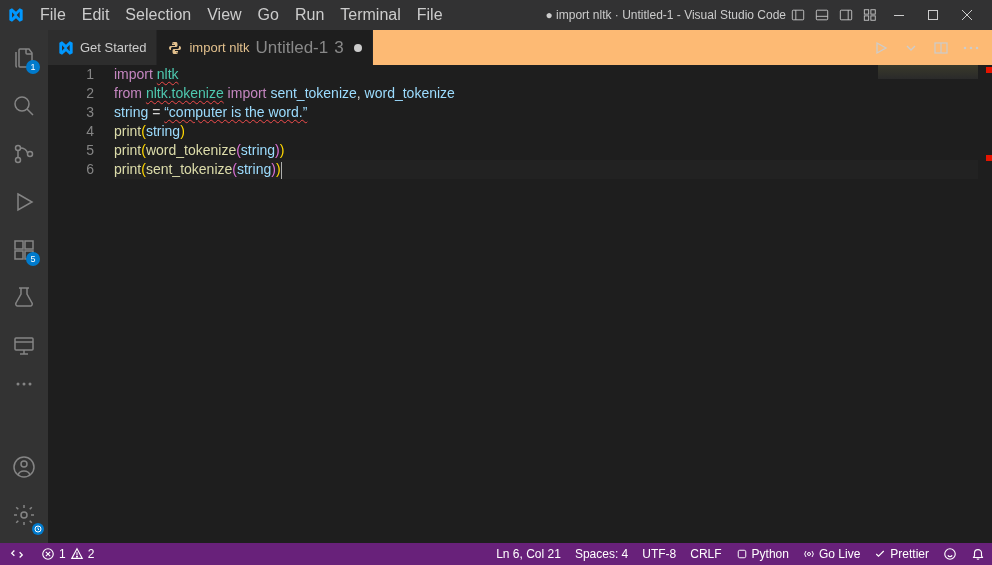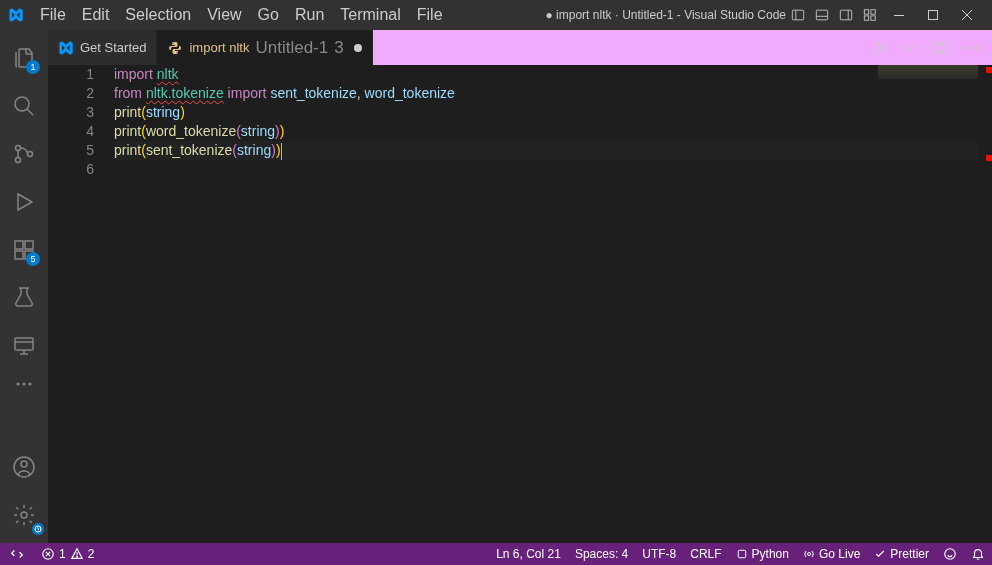--- a/index.html
+++ b/index.html
@@ -12,21 +12,21 @@
 .titlebar-controls{display:flex;gap:0;margin-left:auto}
 .layout-btn{width:24px;height:30px;display:flex;align-items:center;justify-content:center;cursor:pointer}
 .win-control{width:34px;height:30px;display:flex;align-items:center;justify-content:center;cursor:pointer}
 .main-container{flex:1;display:flex;overflow:hidden;position:relative}
 .activity-bar{width:48px;background:#333;display:flex;flex-direction:column;align-items:center;padding-top:4px;position:relative}
 .activity-item{width:48px;height:48px;display:flex;align-items:center;justify-content:center;cursor:pointer;color:#858585;position:relative}
 .activity-badge{position:absolute;bottom:8px;right:8px;background:#007acc;color:#fff;font-size:9px;border-radius:10px;min-width:14px;height:14px;display:flex;align-items:center;justify-content:center;padding:0 3px}
 .activity-bottom{margin-top:auto;margin-bottom:4px}
 .clock-badge{position:absolute;bottom:4px;right:4px;width:12px;height:12px;background:#007acc;border-radius:50%;display:flex;align-items:center;justify-content:center}
 .editor-area{flex:1;display:flex;flex-direction:column;background:#1e1e1e}
-.tab-bar{height:35px;background:#f0abfc;display:flex;align-items:center}
+.tab-bar{height:35px;background:#fdba74;display:flex;align-items:center}
 .tab{height:35px;padding:0 10px;display:flex;align-items:center;gap:6px;cursor:pointer;background:#2d2d2d;border-right:1px solid #252526;font-size:13px}
 .tab.active{background:#1e1e1e}
 .tab-icon{width:16px;height:16px;display:flex;align-items:center;justify-content:center}
 .tab-label{color:#ccc}
 .tab-label.modified{color:#e2c08d}
 .tab-suffix{color:#888;font-size:17px}
 .tab-dirty{width:8px;height:8px;background:#ccc;border-radius:50%;margin-left:4px}
 .tab-actions{margin-left:auto;display:flex;gap:8px;padding:0 10px}
 .tab-action{width:22px;height:22px;display:flex;align-items:center;justify-content:center;cursor:pointer;color:#ccc}
 .editor-content{flex:1;display:flex;position:relative;font-family:'Consolas','Monaco',monospace;font-size:14px;line-height:19px}
@@ -256,20 +256,21 @@
         <div class="line-number">1</div>
         <div class="line-number">2</div>
         <div class="line-number">3</div>
         <div class="line-number">4</div>
         <div class="line-number">5</div>
         <div class="line-number">6</div>
       </div>
       <div class="code-area">
         <div class="code-line"><span class="kw">import</span> <span class="mod squiggle">nltk</span></div>
         <div class="code-line"><span class="kw">from</span> <span class="mod squiggle">nltk.tokenize</span> <span class="kw">import</span> <span class="var">sent_tokenize</span><span class="punct">, </span><span class="var">word_tokenize</span></div>
+        <div class="code-line"><span class="var">string</span> <span class="punct">=</span> <span class="var squiggle">“computer is the word.”</span></div>
         <div class="code-line"><span class="fn">print</span><span class="paren1">(</span><span class="var">string</span><span class="paren1">)</span></div>
         <div class="code-line"><span class="fn">print</span><span class="paren1">(</span><span class="fn">word_tokenize</span><span class="paren2">(</span><span class="var">string</span><span class="paren2">)</span><span class="paren1">)</span></div>
         <div class="code-line current"><span class="fn">print</span><span class="paren1">(</span><span class="fn">sent_tokenize</span><span class="paren2">(</span><span class="var">string</span><span class="paren2">)</span><span class="paren1">)</span><span class="cursor"></span></div>
       </div>
       <div class="minimap">
         <div class="minimap-content"></div>
       </div>
       <div class="minimap-overview" style="position:absolute;right:0;top:0;bottom:0">
         <div class="minimap-marker" style="top:2px"></div>
         <div class="minimap-marker" style="top:90px"></div>

